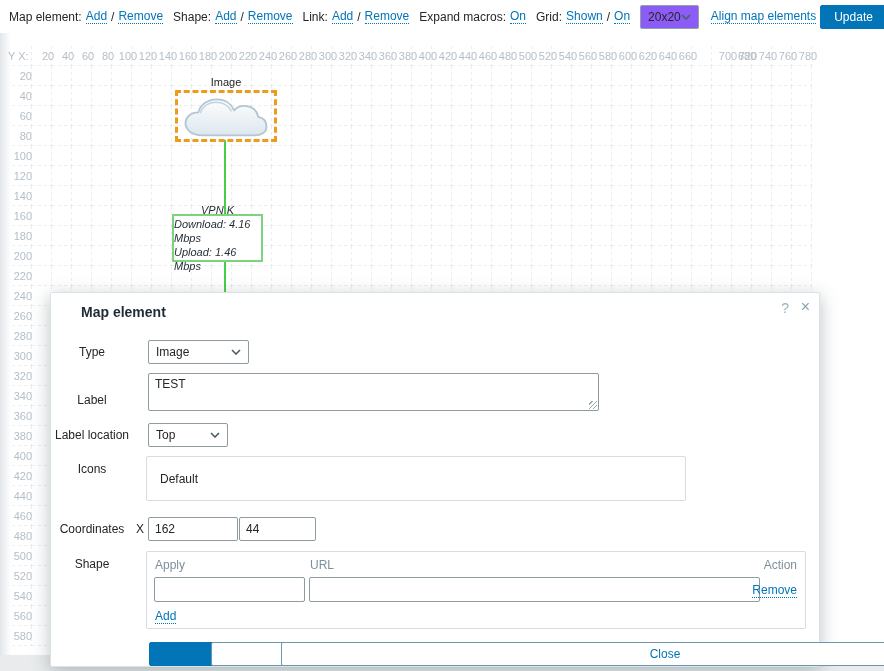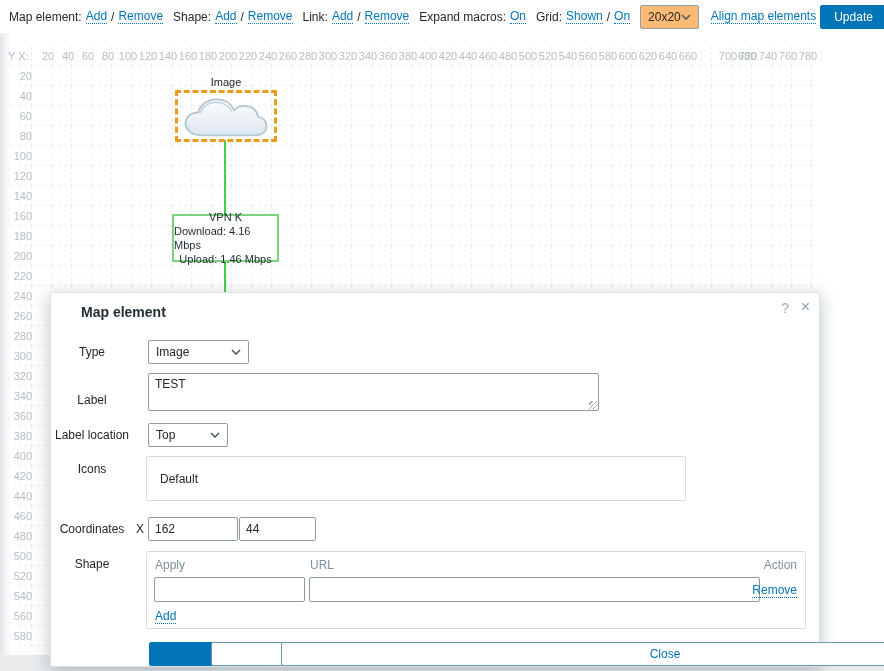--- a/index.html
+++ b/index.html
@@ -8,21 +8,21 @@
   .screen { position:relative; width:884px; height:671px; overflow:hidden; background:#fff; }
 
   
   .toolbar { position:absolute; left:0; top:0; width:884px; height:33px;
              display:flex; align-items:center; padding:0 9px; background:#fff; gap:4px; }
   .tlabel { color:#262626; white-space:nowrap; }
   .tlabel.gap { margin-left:6px; }
   .tlink { color:var(--accent,#0275b8); text-decoration:none; border-bottom:1px dotted var(--accent,#0275b8);
            cursor:pointer; white-space:nowrap; line-height:13px; }
   .sep { color:#262626; }
-  .tselect { width:96px; height:24px; border:1px solid #93a1a8; border-radius:2px; background:#fdba74;
+  .tselect { width:96px; height:24px; border:1px solid #93a1a8; border-radius:2px; background:#8b5cf6;
              display:flex; align-items:center; justify-content:space-between; padding:0 7px; margin-left:6px; cursor:pointer; }
   .chev { width:10px; height:6px; flex:0 0 auto; }
   .btn-primary { height:24px; padding:0 13px; background:var(--accent,#0275b8); color:#fff; border:1px solid var(--accent,#0275b8);
                  border-radius:2px; font-family:"Liberation Sans",sans-serif; font-size:12px; cursor:pointer; }
   .update { margin-left:auto; }
 
   
   .map-area { position:absolute; left:0; top:33px; width:884px; height:622px; background:#fff; overflow:hidden; }
   .left-shade { position:absolute; left:0; top:0; width:11px; height:100%;
                 background:linear-gradient(to right,#e3e6e9,#ffffff); }
@@ -31,23 +31,23 @@
   .gx { position:absolute; top:17px; width:24px; text-align:center; font-size:11px; color:#b5bec6; }
   .gy { position:absolute; left:2px; width:30px; text-align:right; font-size:11px; color:#b5bec6; }
 
   .link-line { position:absolute; left:224px; top:107px; width:2px; height:153px; background:#45cf45; }
 
   .map-node { position:absolute; left:175px; top:43px; width:102px; }
   .node-label { width:102px; text-align:center; font-size:11px; color:#262626; margin-bottom:2px; }
   .sel-box { width:102px; height:52px; border:3px dashed #ee9a1c; background:transparent;
              display:flex; align-items:center; justify-content:center; }
 
-  .vpn-box { position:absolute; left:172px; top:181px; width:107px; height:48px; background:#fff;
+  .vpn-box { position:absolute; left:172px; top:181px; width:91px; height:48px; background:#fff;
              border:2px solid #7cd37c; display:flex; flex-direction:column; align-items:center; justify-content:center;
-             font-size:11px; line-height:14px; color:#1f2a33; }
+             font-size:11px; line-height:14px; color:#1f2a33;font-style:italic; }
 
   .bottom-strip { position:absolute; left:0; top:655px; width:884px; height:16px; background:#e9ebec; }
 
   
   .modal { position:absolute; left:50px; top:292px; width:770px; height:375px; background:#fff;
            border:1px solid #dce3e6; border-radius:2px; box-shadow:0 4px 18px rgba(60,80,90,.35); z-index:10; }
   .modal-title { position:absolute; left:30px; top:11px; font-size:14px; font-weight:bold; color:#1f2a33; }
   .modal-help  { position:absolute; right:30px; top:7px; font-size:14px; color:#9cb0bd; cursor:pointer; }
   .modal-close { position:absolute; right:9px; top:5px; font-size:16px; color:#8aa2b2; cursor:pointer; }
 

